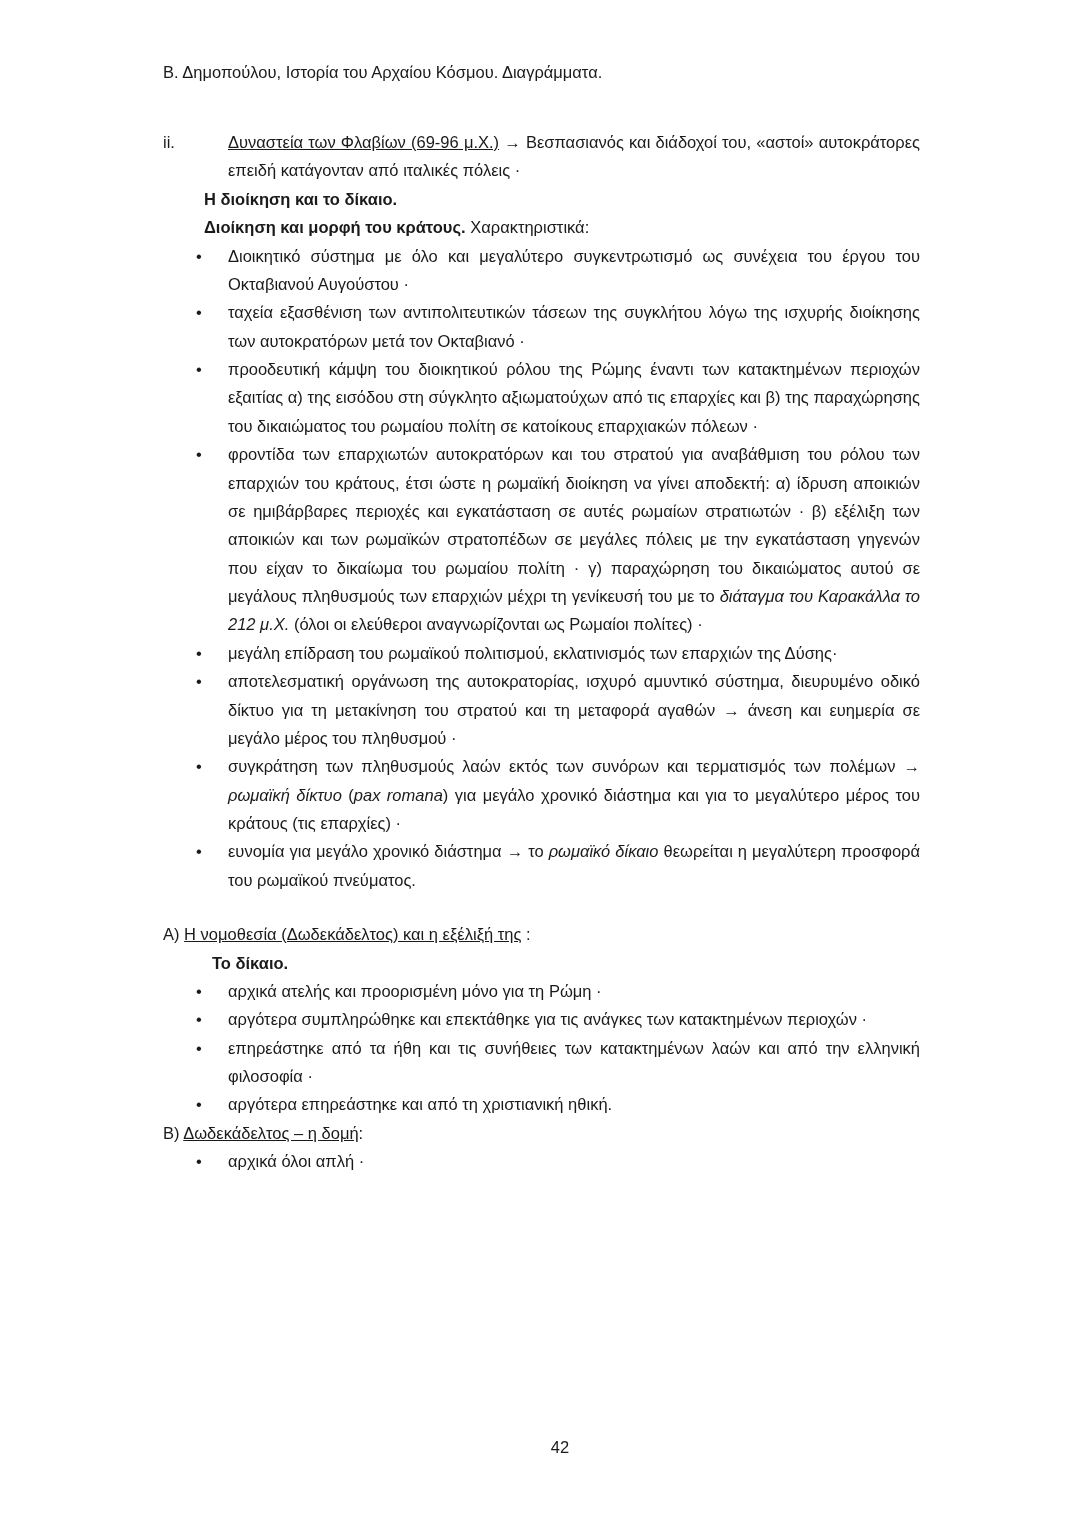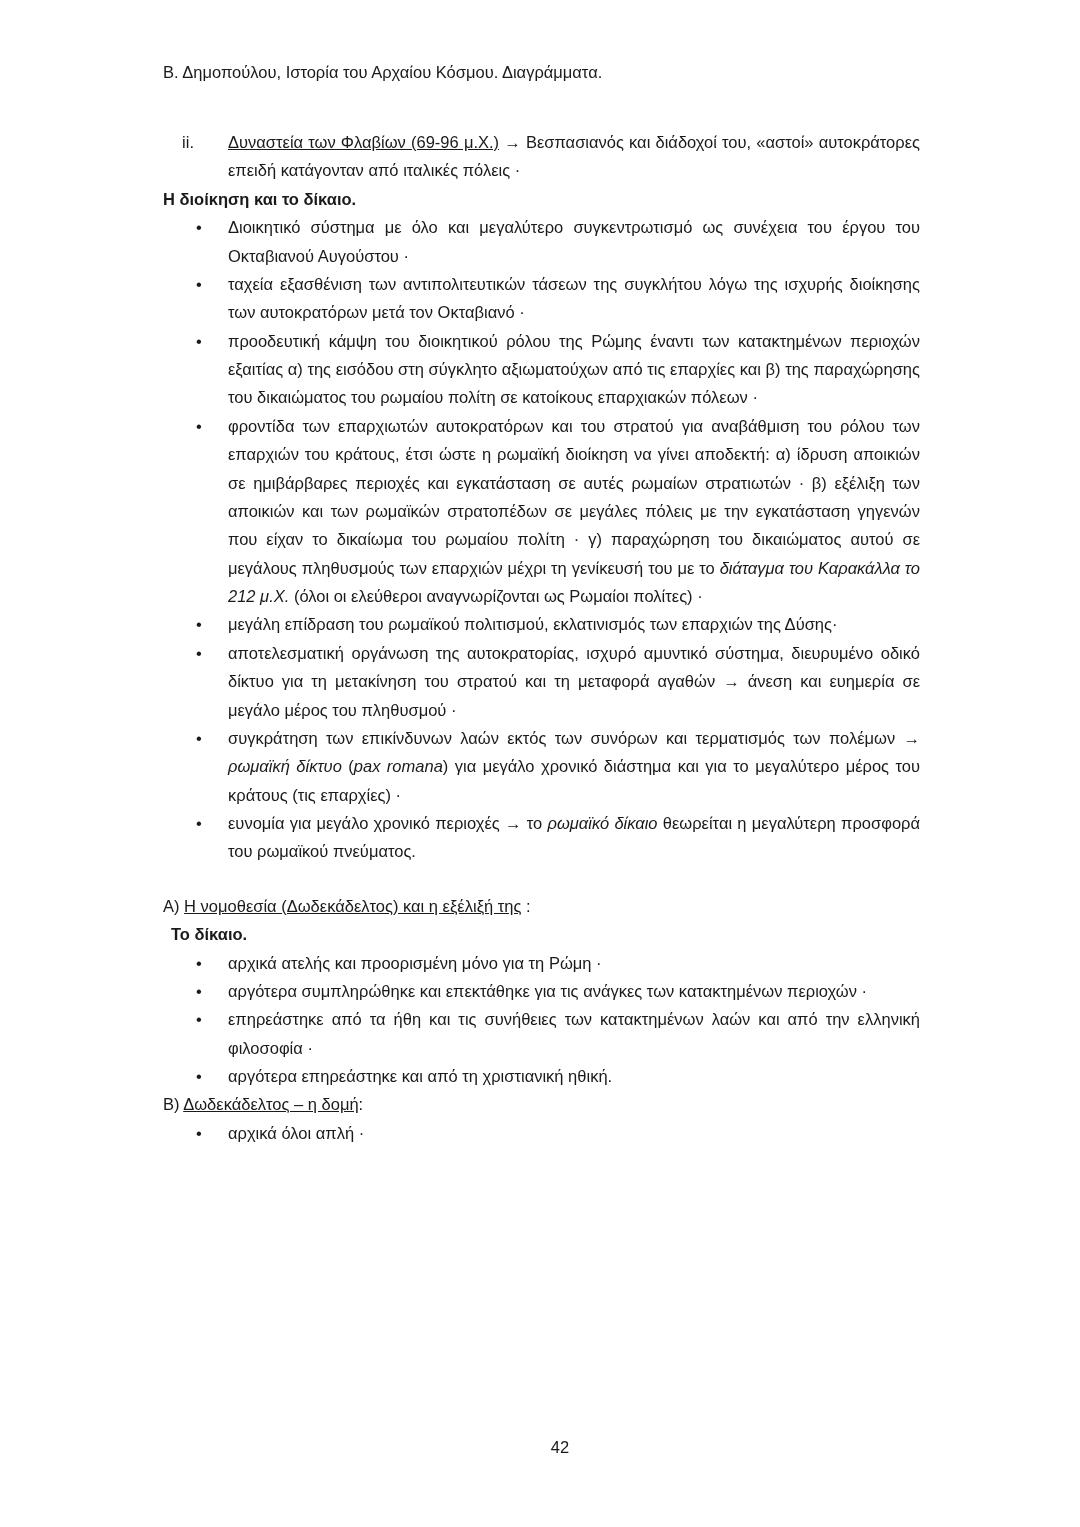--- a/index.html
+++ b/index.html
@@ -30,50 +30,51 @@
   }
   .li {
     position:relative;
     padding-left:65px;
   }
   .li .marker {
     position:absolute;
     top:0;
   }
   .li.num .marker {
-    left:0; width:31px; text-align:right;
+    left:0; width:31px; 
   }
   .li.bul .marker {
     left:33px;
   }
   .para.indent-sm { padding-left:8px; }
   .spacer { height:26px; }
   .page-number {
     position:absolute;
     left:0; right:0;
     top:1438px;
     text-align:center;
     font-size:16.5px;
     padding-left:40px;
   }
-  .b { font-weight:bold; }
+  .b { font-weight:bold;margin-left:41px; }
   .i { font-style:italic; }
   .u { text-decoration:underline; }
 </style>
 </head>
 <body>
 
 <div class="page">
   <div class="doc-header">Β. Δημοπούλου, Ιστορία του Αρχαίου Κόσμου. Διαγράμματα.</div>
   <div class="doc-body">
       <div class="li num">
         <span class="marker">ii.</span>
         <div class="li-body"><span class=" u">Δυναστεία των Φλαβίων (69-96 μ.Χ.)</span><span class=""> → Βεσπασιανός και διάδοχοί του, «αστοί» αυτοκράτορες επειδή κατάγονταν από ιταλικές πόλεις ·</span></div>
       </div>
       <div class="para"><span class=" b">Η διοίκηση και το δίκαιο.</span></div>
+      <div class="para"><span class=" b">Διοίκηση και μορφή του κράτους.</span><span class=""> Χαρακτηριστικά:</span></div>
       <div class="li bul">
         <span class="marker">•</span>
         <div class="li-body"><span class="">Διοικητικό σύστημα με όλο και μεγαλύτερο συγκεντρωτισμό ως συνέχεια του έργου του Οκταβιανού Αυγούστου ·</span></div>
       </div>
       <div class="li bul">
         <span class="marker">•</span>
         <div class="li-body"><span class="">ταχεία εξασθένιση των αντιπολιτευτικών τάσεων της συγκλήτου λόγω της ισχυρής διοίκησης των αυτοκρατόρων μετά τον Οκταβιανό ·</span></div>
       </div>
       <div class="li bul">
         <span class="marker">•</span>
@@ -86,25 +87,25 @@
       <div class="li bul">
         <span class="marker">•</span>
         <div class="li-body"><span class="">μεγάλη επίδραση του ρωμαϊκού πολιτισμού, εκλατινισμός των επαρχιών της Δύσης·</span></div>
       </div>
       <div class="li bul">
         <span class="marker">•</span>
         <div class="li-body"><span class="">αποτελεσματική οργάνωση της αυτοκρατορίας, ισχυρό αμυντικό σύστημα, διευρυμένο οδικό δίκτυο για τη μετακίνηση του στρατού και τη μεταφορά αγαθών → άνεση και ευημερία σε μεγάλο μέρος του πληθυσμού ·</span></div>
       </div>
       <div class="li bul">
         <span class="marker">•</span>
-        <div class="li-body"><span class="">συγκράτηση των επικίνδυνων λαών εκτός των συνόρων και τερματισμός των πολέμων → </span><span class=" i">ρωμαϊκή δίκτυο</span><span class=""> (</span><span class=" i">pax romana</span><span class="">) για μεγάλο χρονικό διάστημα και για το μεγαλύτερο μέρος του κράτους (τις επαρχίες) ·</span></div>
+        <div class="li-body"><span class="">συγκράτηση των πληθυσμούς λαών εκτός των συνόρων και τερματισμός των πολέμων → </span><span class=" i">ρωμαϊκή δίκτυο</span><span class=""> (</span><span class=" i">pax romana</span><span class="">) για μεγάλο χρονικό διάστημα και για το μεγαλύτερο μέρος του κράτους (τις επαρχίες) ·</span></div>
       </div>
       <div class="li bul">
         <span class="marker">•</span>
-        <div class="li-body"><span class="">ευνομία για μεγάλο χρονικό περιοχές → το </span><span class=" i">ρωμαϊκό δίκαιο</span><span class=""> θεωρείται η μεγαλύτερη προσφορά του ρωμαϊκού πνεύματος.</span></div>
+        <div class="li-body"><span class="">ευνομία για μεγάλο χρονικό διάστημα → το </span><span class=" i">ρωμαϊκό δίκαιο</span><span class=""> θεωρείται η μεγαλύτερη προσφορά του ρωμαϊκού πνεύματος.</span></div>
       </div>
       <div class="spacer"></div>
       <div class="para"><span class="">Α) </span><span class=" u">Η νομοθεσία (Δωδεκάδελτος) και η εξέλιξή της</span><span class=""> :</span></div>
       <div class="para indent-sm"><span class=" b">Το δίκαιο.</span></div>
       <div class="li bul">
         <span class="marker">•</span>
         <div class="li-body"><span class="">αρχικά ατελής και προορισμένη μόνο για τη Ρώμη ·</span></div>
       </div>
       <div class="li bul">
         <span class="marker">•</span>

